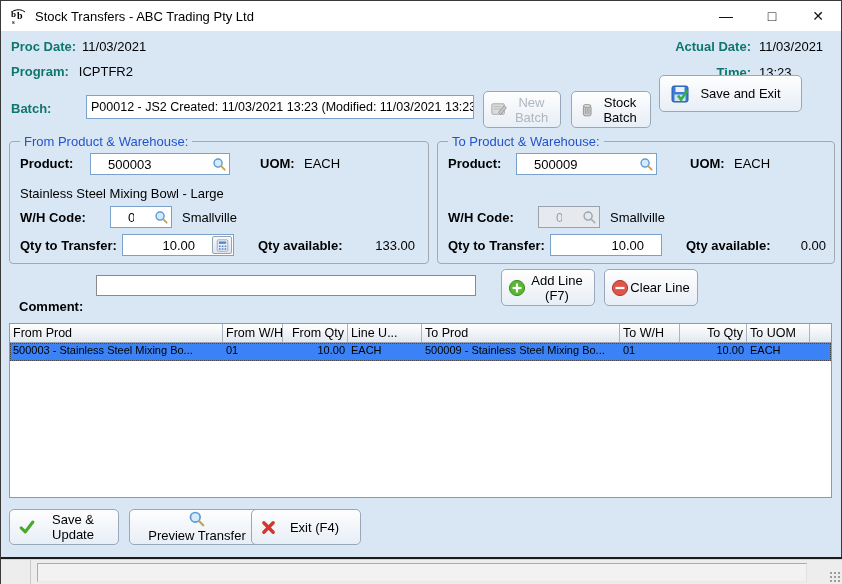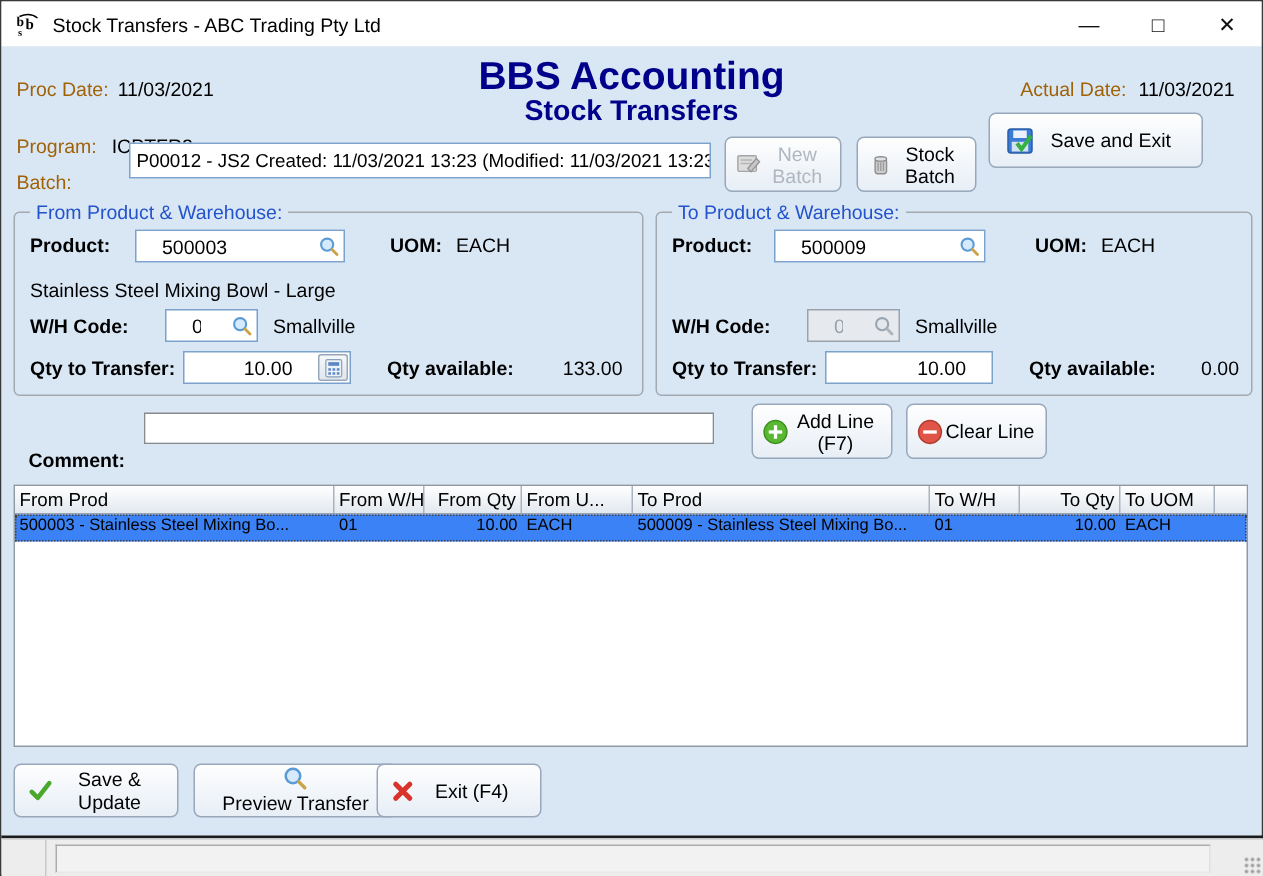--- a/index.html
+++ b/index.html
@@ -11,21 +11,21 @@
   
   .titlebar { position:absolute; left:0; top:0; width:100%; height:30px; background:#ffffff; display:flex; align-items:center; }
   .app-icon { width:17px; height:17px; margin-left:9px; }
   .titlebar-title { margin-left:8px; font-size:13px; color:#000; }
   .titlebar-spacer { flex:1; }
   .win-btn { width:46px; height:30px; display:flex; align-items:center; justify-content:center; font-size:14px; color:#111; cursor:default; }
 
   
   .form { position:absolute; left:0; top:30px; width:840px; height:526px; background:#d9e7f5; }
 
-  .lbl { font-weight:normal; color:#a16207;margin-top:13px; }
+  .lbl { font-weight:bold; color:#0f766e; }
   .val { color:#000; }
 
   .hdr-left { position:absolute; left:10px; top:8px; }
   .hdr-left .row { margin-bottom:10px; }
   .hdr-left .lbl { display:inline-block; }
   .hdr-left .val { margin-left:6px; }
 
   .hdr-center { position:absolute; left:0; top:5px; width:840px; text-align:center; color:#00008B; pointer-events:none; }
   .app-title { font-size:26px; font-weight:bold; line-height:28px; }
   .screen-title { font-size:19px; font-weight:bold; line-height:21px; }
@@ -118,24 +118,20 @@
     <div class="win-btn">✕</div>
   </div>
 
   <div class="form">
 
     <div class="hdr-left">
       <div class="row"><span class="lbl">Proc Date:</span><span class="val">11/03/2021</span></div>
       <div class="row"><span class="lbl">Program:</span><span class="val" style="margin-left:10px">ICPTFR2</span></div>
     </div>
 
-    <div class="hdr-center">
-      <div class="app-title">BBS Accounting</div>
-      <div class="screen-title">Stock Transfers</div>
-    </div>
 
     <div class="hdr-right">
       <div class="row"><span class="lbl">Actual Date:</span><span class="val">11/03/2021</span></div>
       <div class="row"><span class="lbl">Time:</span><span class="val">13:23</span></div>
     </div>
 
     <span class="lbl batch-label">Batch:</span>
     <div class="batch-select">
       <span>P00012 - JS2 Created: 11/03/2021 13:23 (Modified: 11/03/2021 13:23</span>
 
@@ -272,21 +268,21 @@
           <rect x="4.5" y="7.9" width="9" height="2.2" fill="#fff"></rect>
         </svg>
       <span class="btn-text">Clear Line</span>
     </div>
 
     <div class="grid">
       <div class="grid-header">
         <div class="hcell c0">From Prod</div>
         <div class="hcell c1">From W/H</div>
         <div class="hcell c2 r">From Qty</div>
-        <div class="hcell c3">From U...</div>
+        <div class="hcell c3">Line U...</div>
         <div class="hcell c4">To Prod</div>
         <div class="hcell c5">To W/H</div>
         <div class="hcell c6 r">To Qty</div>
         <div class="hcell c7">To UOM</div>
         <div class="hcell cf" style="border-right:none;"></div>
       </div>
       <div class="grid-row">
         <div class="cell c0">500003 - Stainless Steel Mixing Bo...</div>
         <div class="cell c1">01</div>
         <div class="cell c2 r">10.00</div>

